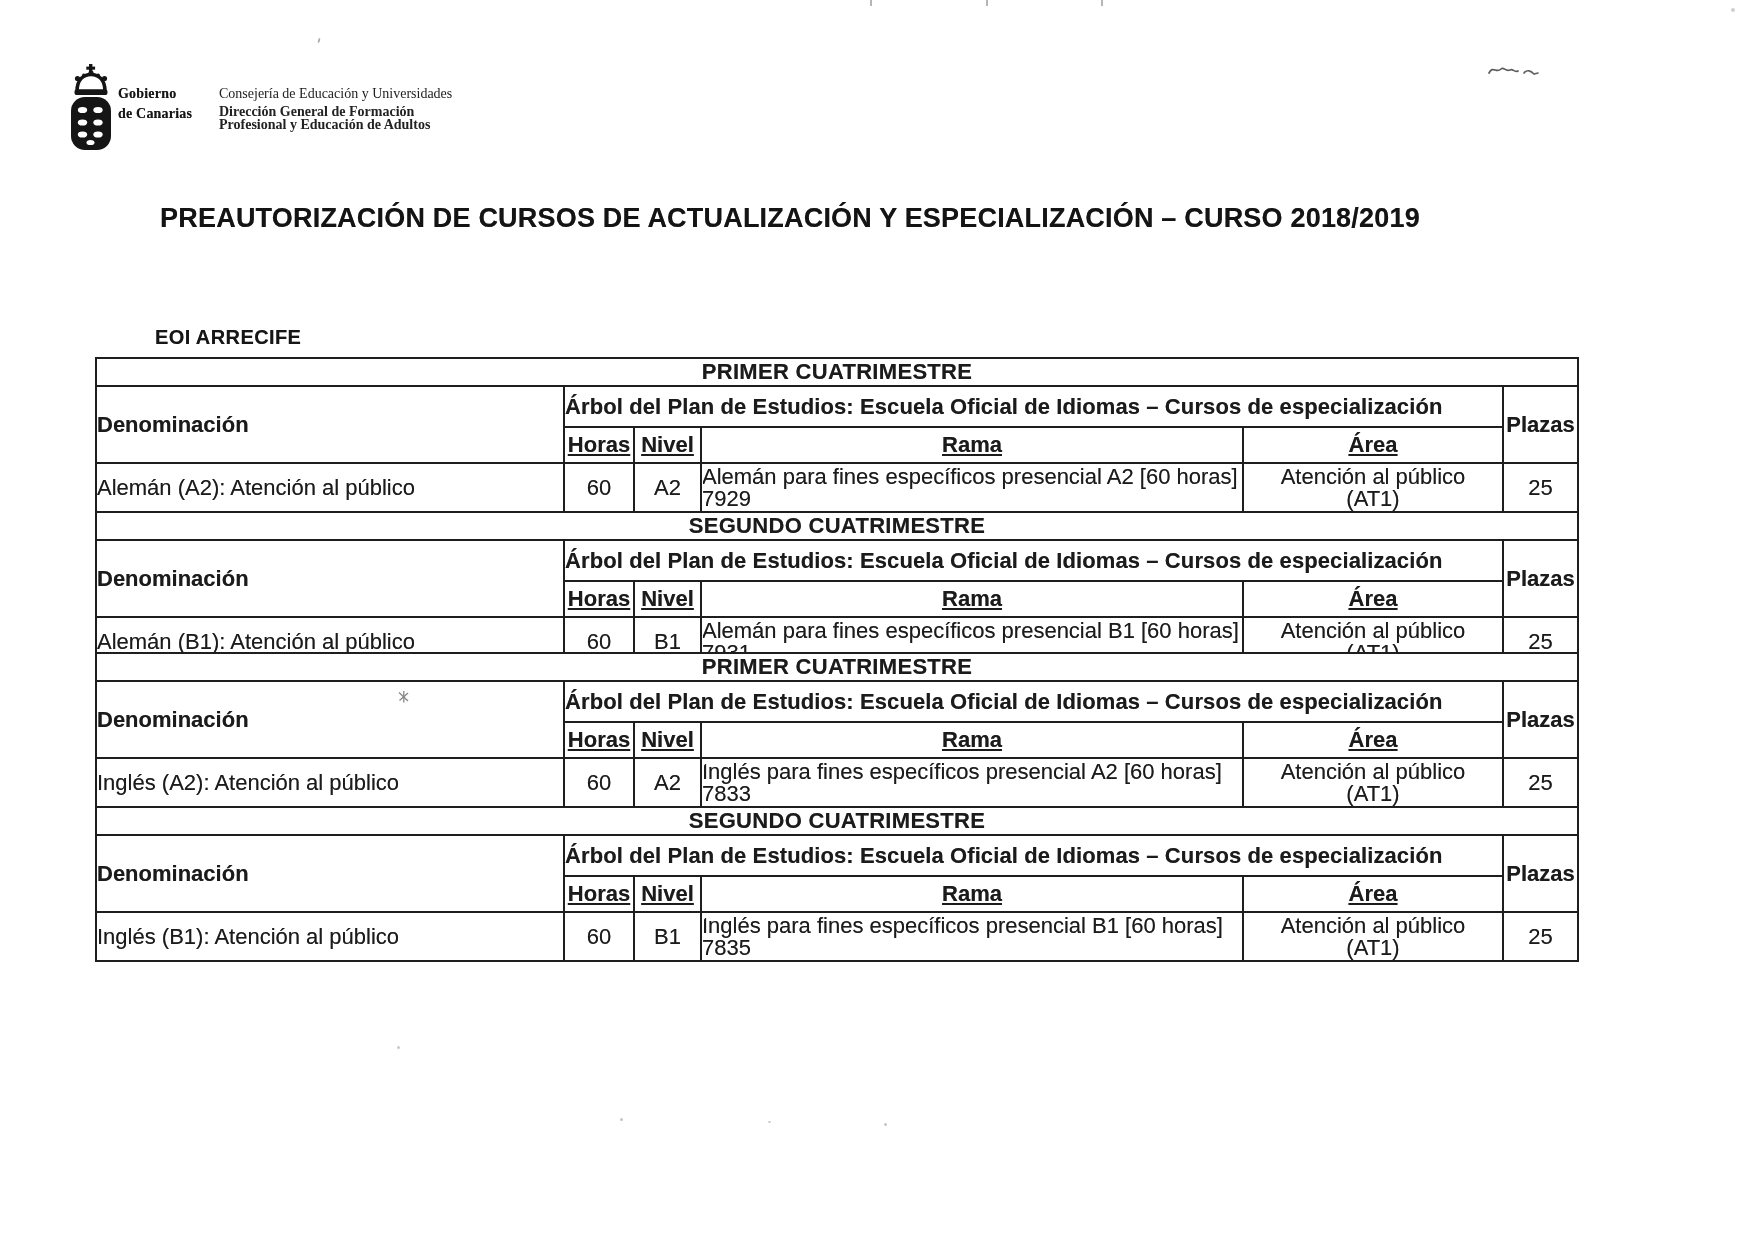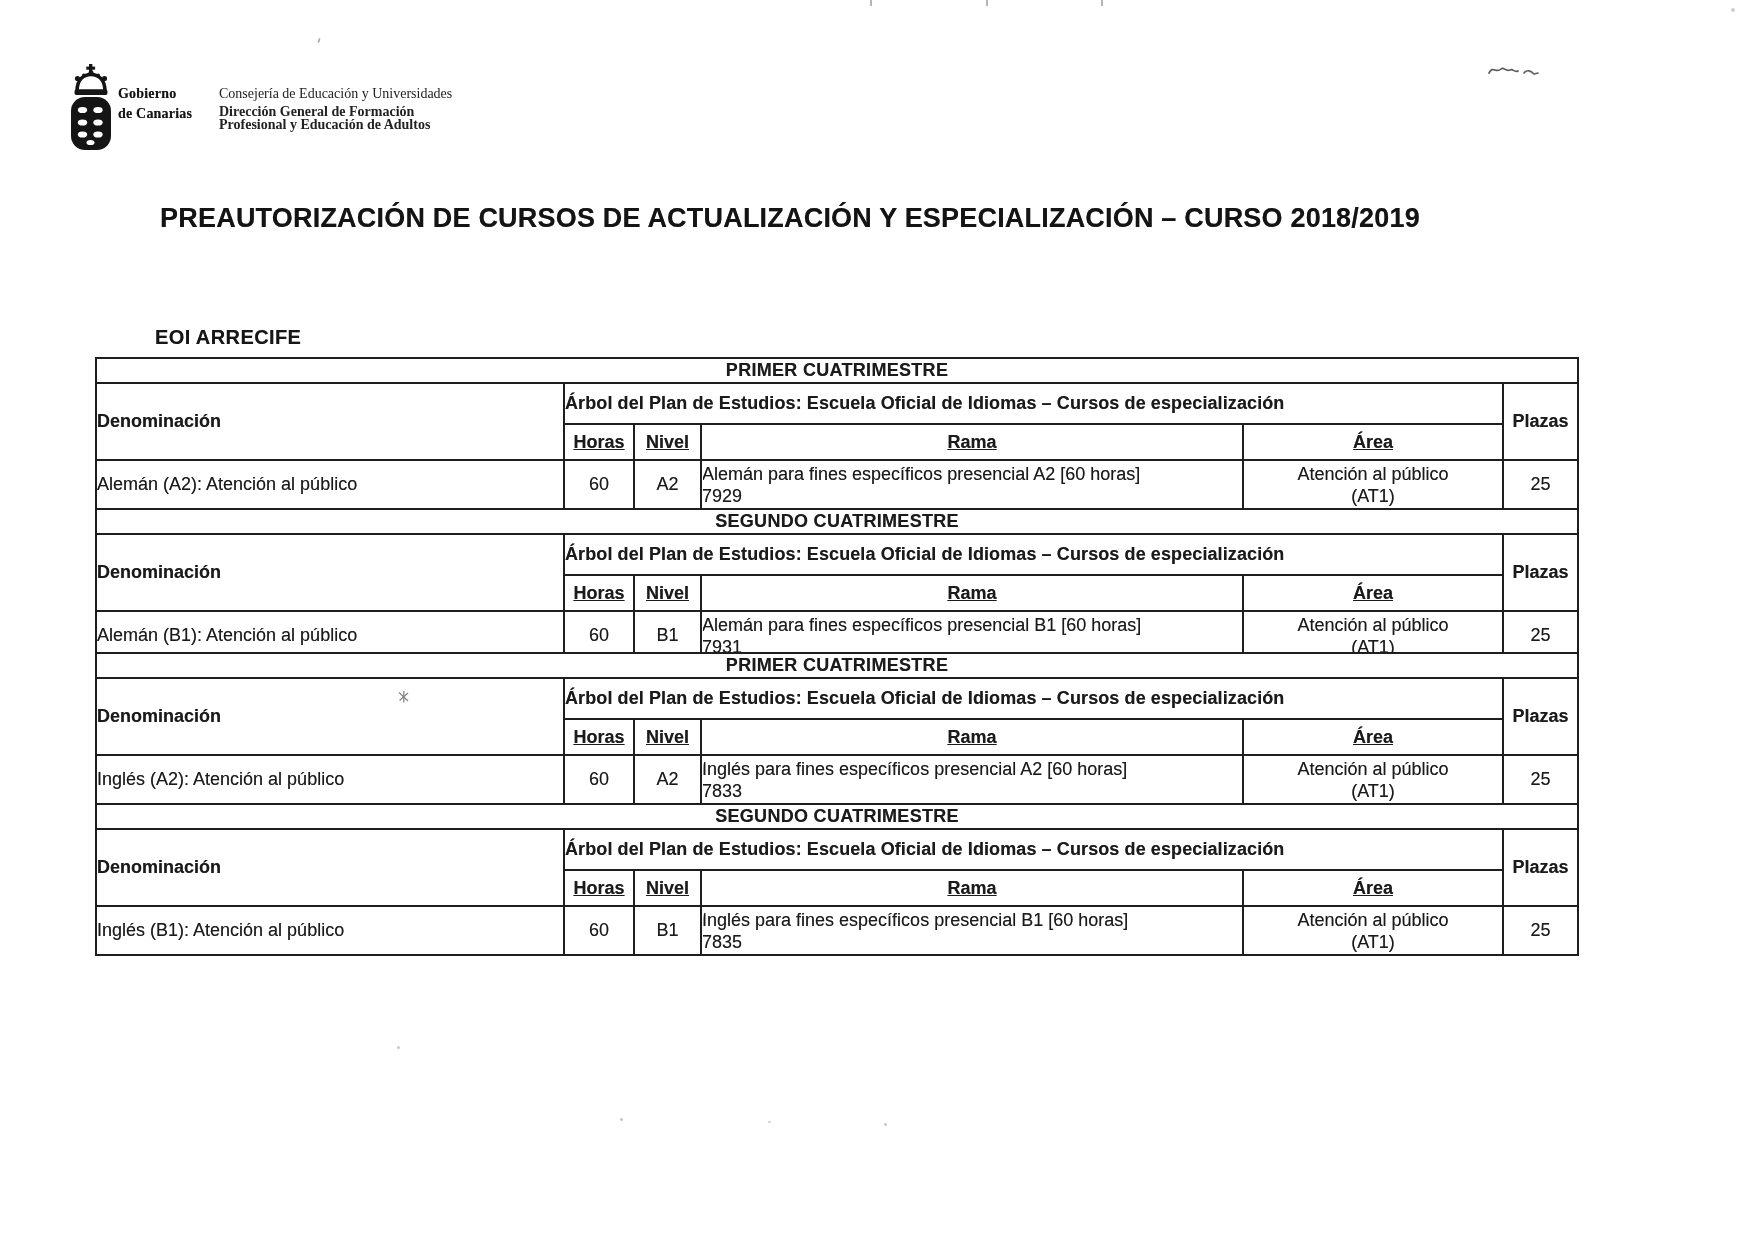--- a/index.html
+++ b/index.html
@@ -57,21 +57,21 @@
   .tbl-2 { top:652px; }
 
   table.doc-table {
     border-collapse:collapse; table-layout:fixed;
     width:1482px;
     background:#fff;
   }
   table.doc-table td {
     border:2px solid #1e1e1e;
     padding:0 0;
-    font-size:18px;
+    font-size:22px;
     color:#1b1b1b;
     vertical-align:middle;
     text-shadow:0 0 .5px rgba(15,15,15,.5);
     overflow:hidden;
   }
   tr.r-sem  { height:25px; }
   tr.r-plan { height:41px; }
   tr.r-sub  { height:36px;text-decoration:underline; }
   tr.r-data { height:49px; }
 

